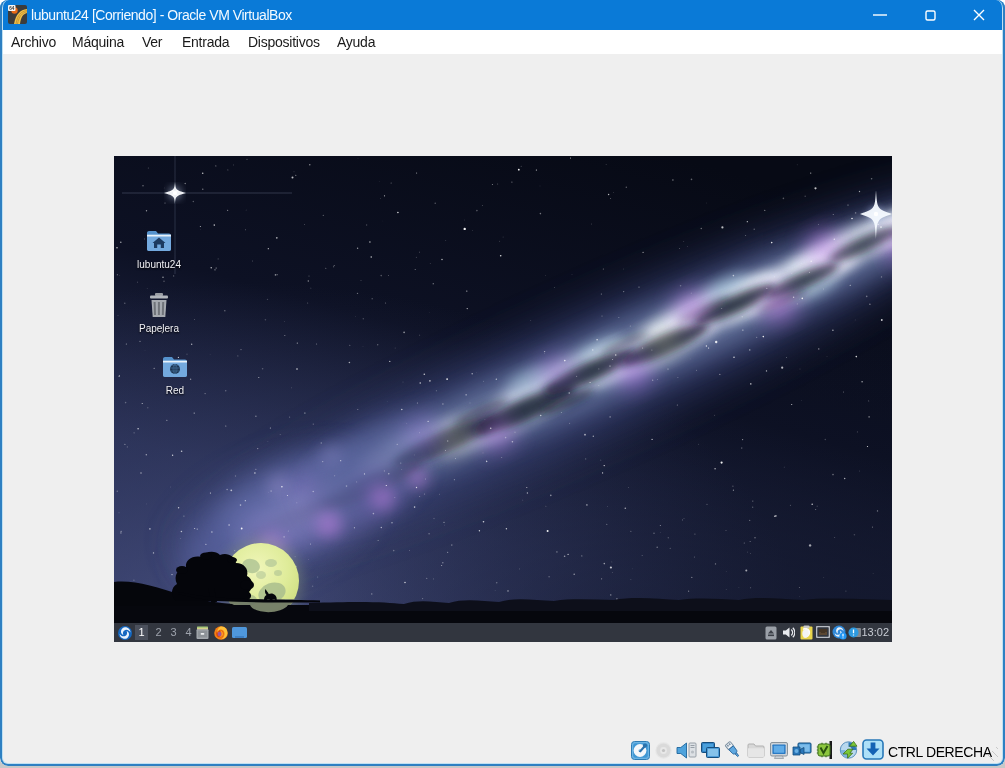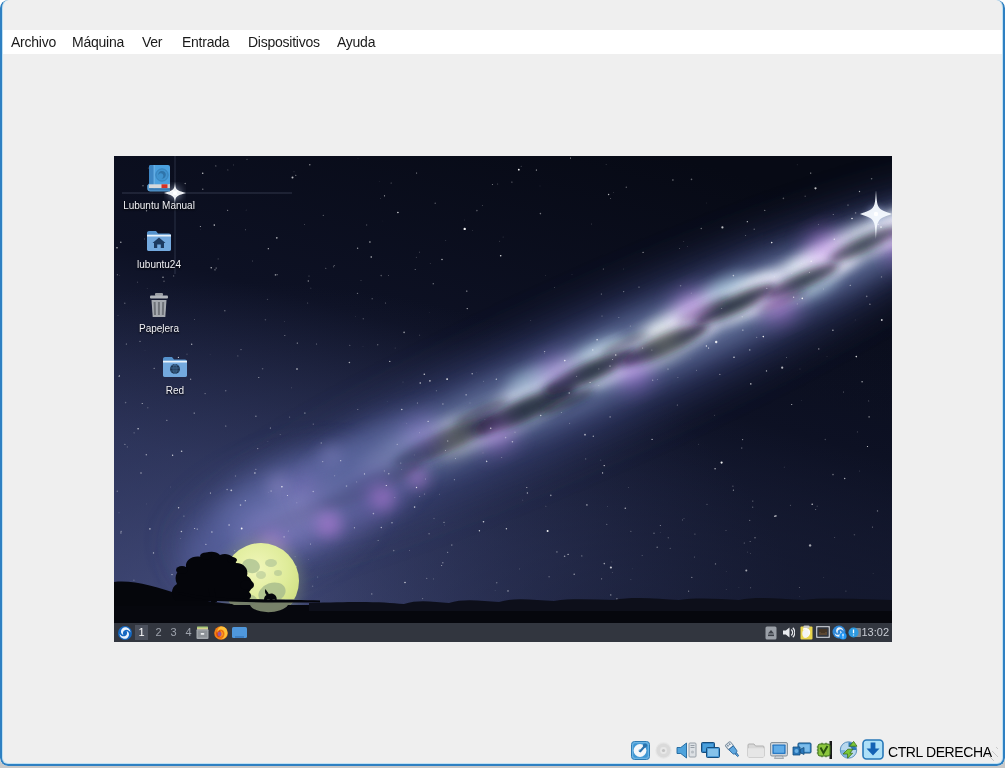--- a/index.html
+++ b/index.html
@@ -19,20 +19,40 @@
 .dicon { position:absolute; width:90px; text-align:center; }
 .dicon .lbl { margin-top:2px; font-size:10px; color:#f0f0f5; text-shadow:0 1px 2px #000; }
 #taskbar { position:absolute; left:0; top:467px; width:778px; height:19px; background:#32363f; }
 .wsnum { position:absolute; top:2px; width:13px; height:15px; font-size:11px; line-height:15px; text-align:center; color:#9ea3ad; }
 #clock { position:absolute; right:3px; top:3px; font-size:11px; color:#c8ccd4;padding-left:24px; }
 </style>
 </head>
 <body>
 <div id="win">
   <div id="frame"></div>
+  <div id="titlebar">
+    <svg id="vmicon" width="19" height="19" viewBox="0 0 19 19">
+      <rect x="0" y="0" width="19" height="19" rx="2" fill="#3c3c3c"></rect>
+      <path d="M19,4 C12,5 8,9 6,19 L12,19 C13,12 15,9 19,8 Z" fill="#f0c04a"></path>
+      <path d="M19,5.5 C13,6.5 9.5,10 8,19 M19,6.8 C14,8 11,11 9.5,19" stroke="#b8862a" stroke-width="0.7" fill="none"></path>
+      <circle cx="6.5" cy="5.5" r="3.2" fill="#e86a17"></circle>
+      <rect x="0" y="0" width="7.5" height="6" rx="1" fill="#f8f8f8"></rect>
+      <text x="3.8" y="4.8" font-size="4.6" font-weight="bold" fill="#333" text-anchor="middle">64</text>
+    </svg>
+    <div id="title">lubuntu24 [Corriendo] - Oracle VM VirtualBox</div>
+    <svg class="cap" style="left:857px" width="46" height="30">
+        <path d="M16,15 H30" stroke="#fff" stroke-width="1.4"></path>
+      </svg>
+    <svg class="cap" style="left:907px" width="46" height="30">
+        <rect x="19" y="11" width="9" height="9" rx="1.5" fill="none" stroke="#fff" stroke-width="1.4"></rect>
+      </svg>
+    <svg class="cap" style="left:957px" width="46" height="30">
+        <path d="M17,10 L27,20 M27,10 L17,20" stroke="#fff" stroke-width="1.4"></path>
+      </svg>
+  </div>
   <div id="menubar">
     <span class="menu" style="left:11px">Archivo</span>
     <span class="menu" style="left:72px">Máquina</span>
     <span class="menu" style="left:142px">Ver</span>
     <span class="menu" style="left:182px">Entrada</span>
     <span class="menu" style="left:248px">Dispositivos</span>
     <span class="menu" style="left:337px">Ayuda</span>
   </div>
 
   <div id="vm">
@@ -689,33 +709,20 @@
           <ellipse cx="68" cy="414" rx="6" ry="4"></ellipse>
           <ellipse cx="92" cy="400" rx="6" ry="3.5"></ellipse>
           <ellipse cx="118" cy="404" rx="5" ry="3"></ellipse>
           <ellipse cx="133" cy="429" rx="7" ry="5"></ellipse>
           <path d="M94,432 L97,446 L103,446 L100,432 Z"></path>
           <path d="M64,436 C88,441 120,443 150,443.5 C170,444 190,444 206,444.5 L206,446.5 C180,446.5 140,447 104,445 C88,444 72,440 64,438 Z"></path>
         </g>
         <path d="M150,444 C150,441.5 151,439.5 152.5,439 C151,437.5 150.5,435 151.5,433 C152.8,435 154,436.5 154.8,438 C157,437 159.5,437.5 161,439 C162.5,440.5 163,442.5 162.5,443.5 L164,444.5 L161.5,444.5 L161,443.5 L158.5,443.5 L158.5,444.5 L156,444.5 L155.5,443.5 L153,443.5 L152.5,444.5 Z" fill="#04050a"></path>
       </svg>
 
-    <div class="dicon" style="left:0;top:8px"><svg width="30" height="30" viewBox="0 0 30 30">
-<rect x="5" y="1" width="21" height="24" rx="2" fill="#4ba0de"></rect>
-<rect x="5" y="1" width="5.5" height="24" rx="2" fill="#3d86c4"></rect>
-<rect x="9.5" y="1" width="1.6" height="24" fill="#6cb4e8" opacity="0.8"></rect>
-<circle cx="18" cy="11" r="6.2" fill="#4093cf"></circle>
-<circle cx="18" cy="11" r="6.2" fill="none" stroke="#367cb4" stroke-width="0.8"></circle>
-<path d="M18,7 C20.4,7 22,8.8 21.8,11 C21.6,13.4 19.6,15 17.4,14.8 C18.9,14 19.6,12.6 19.3,11.2 C19,9.8 17.8,9 16.4,9.3 C15.4,9.5 14.7,10.2 14.5,11.2 C14,9 15.6,7 18,7 Z" fill="#2f74aa"></path>
-<path d="M5,19.5 L3.2,21.5 L3.2,24.5 C3.2,26.2 4.6,27.6 6.3,27.6 L26,27.6 L26,25 L7,25 C5.9,25 5,24.1 5,23 Z" fill="#5b9fd4"></path>
-<rect x="5" y="20.3" width="21" height="4" fill="#d6d8da"></rect>
-<rect x="17.5" y="20.3" width="6" height="4" fill="#d63226"></rect>
-<rect x="24.5" y="20.3" width="1.5" height="4" fill="#c8cacc"></rect>
-<path d="M5,24.3 L26,24.3 L26,26.4 L5.6,26.4 Z" fill="#3a7ab2"></path>
-</svg><div class="lbl">Lubuntu Manual</div></div>
       <div class="dicon" style="left:0;top:73px"><svg width="26" height="24" viewBox="0 0 26 24">
 <path d="M1,4 C1,2.9 1.9,2 3,2 L10,2 L12,4.5 L23,4.5 C24.1,4.5 25,5.4 25,6.5 L25,20 C25,21.1 24.1,22 23,22 L3,22 C1.9,22 1,21.1 1,20 Z" fill="#5592cc"></path>
 <path d="M1,7 L25,7 L25,20 C25,21.1 24.1,22 23,22 L3,22 C1.9,22 1,21.1 1,20 Z" fill="#73a9de"></path>
 <rect x="1" y="5.7" width="24" height="1.8" fill="#e8f2fa"></rect>
 <path d="M13,8.5 L19.5,14 L18,14 L18,19 L14.8,19 L14.8,15.5 L11.2,15.5 L11.2,19 L8,19 L8,14 L6.5,14 Z" fill="#1d3a60"></path>
         </svg><div class="lbl">lubuntu24</div></div>
       <div class="dicon" style="left:0;top:135px"><svg width="26" height="26" viewBox="0 0 26 26">
 <rect x="9" y="2" width="8" height="3" rx="1" fill="#9a9ea4"></rect>
 <rect x="4" y="4.5" width="18" height="3" rx="1" fill="#b2b6bc"></rect>
 <path d="M5.5,9 L20.5,9 L19.3,26 L6.7,26 Z" fill="#a6aab0"></path>

